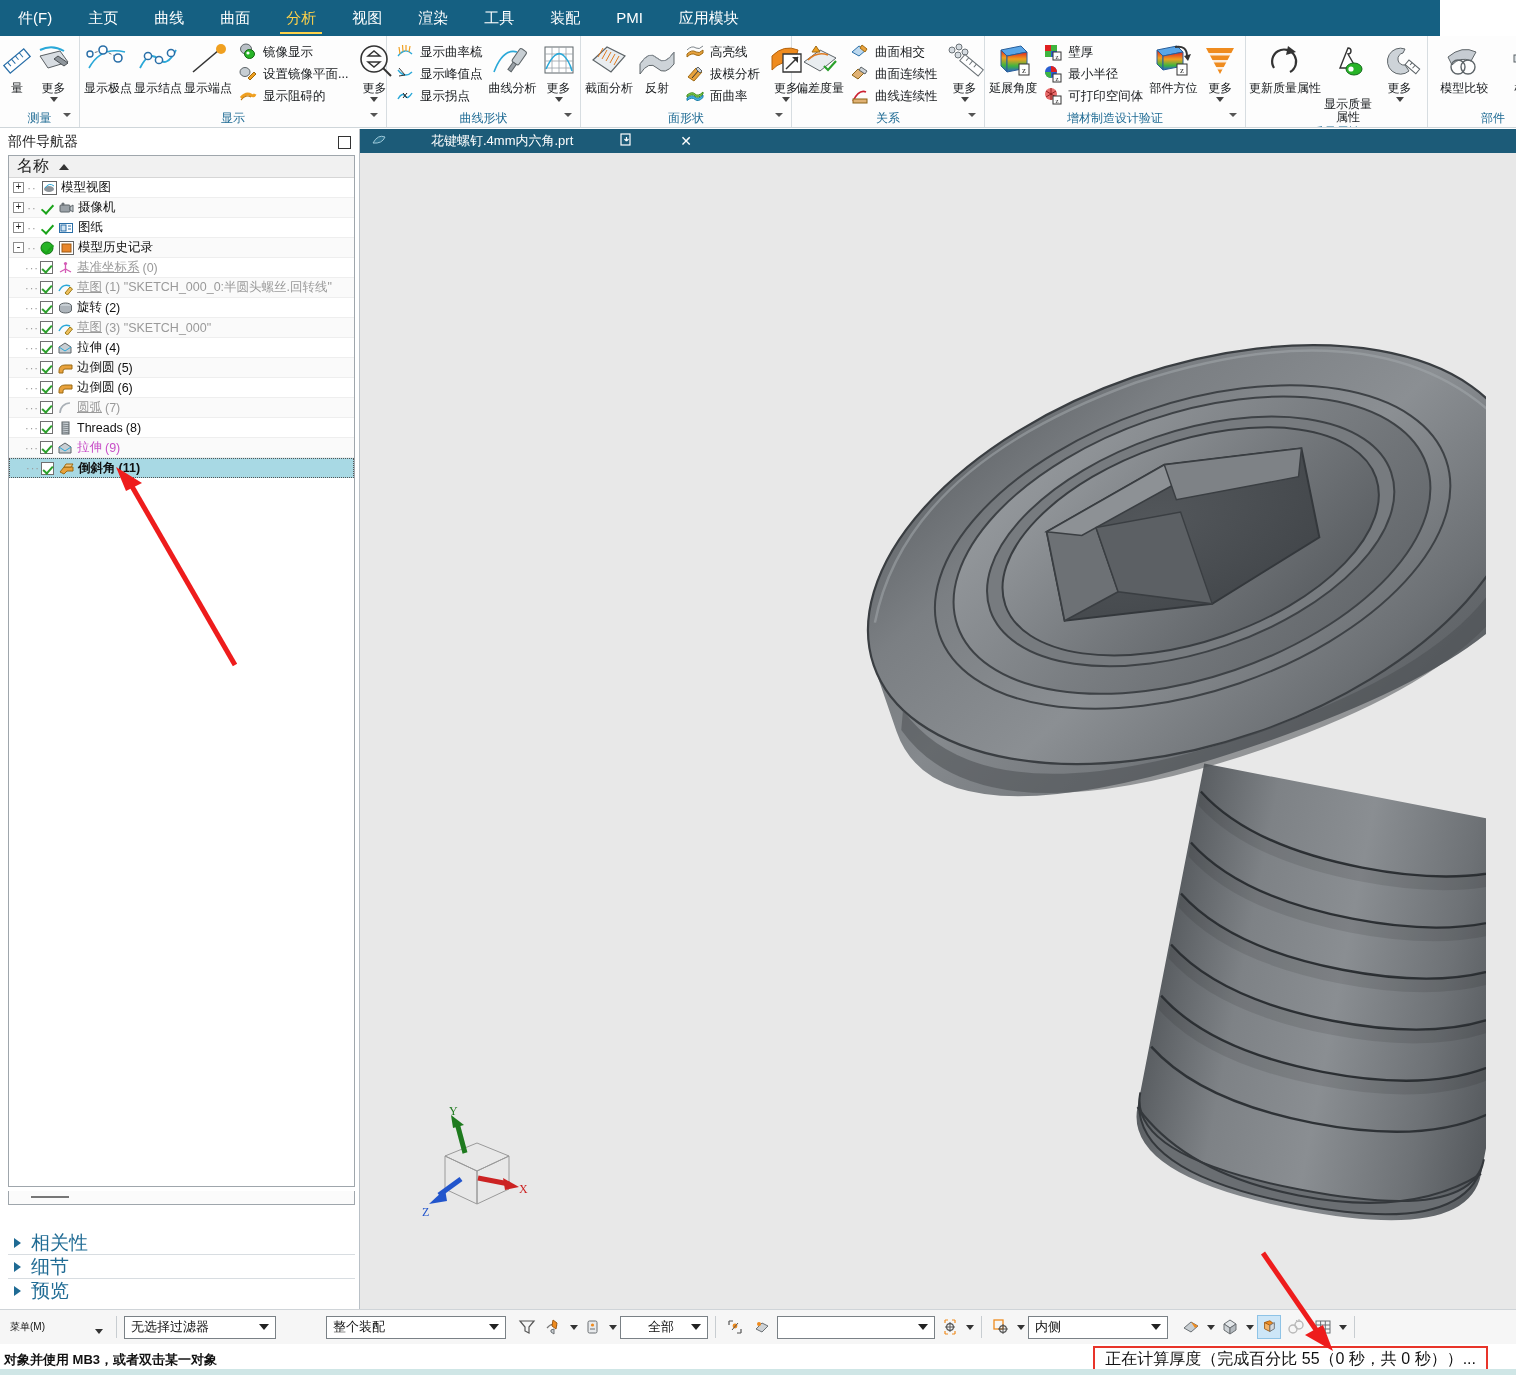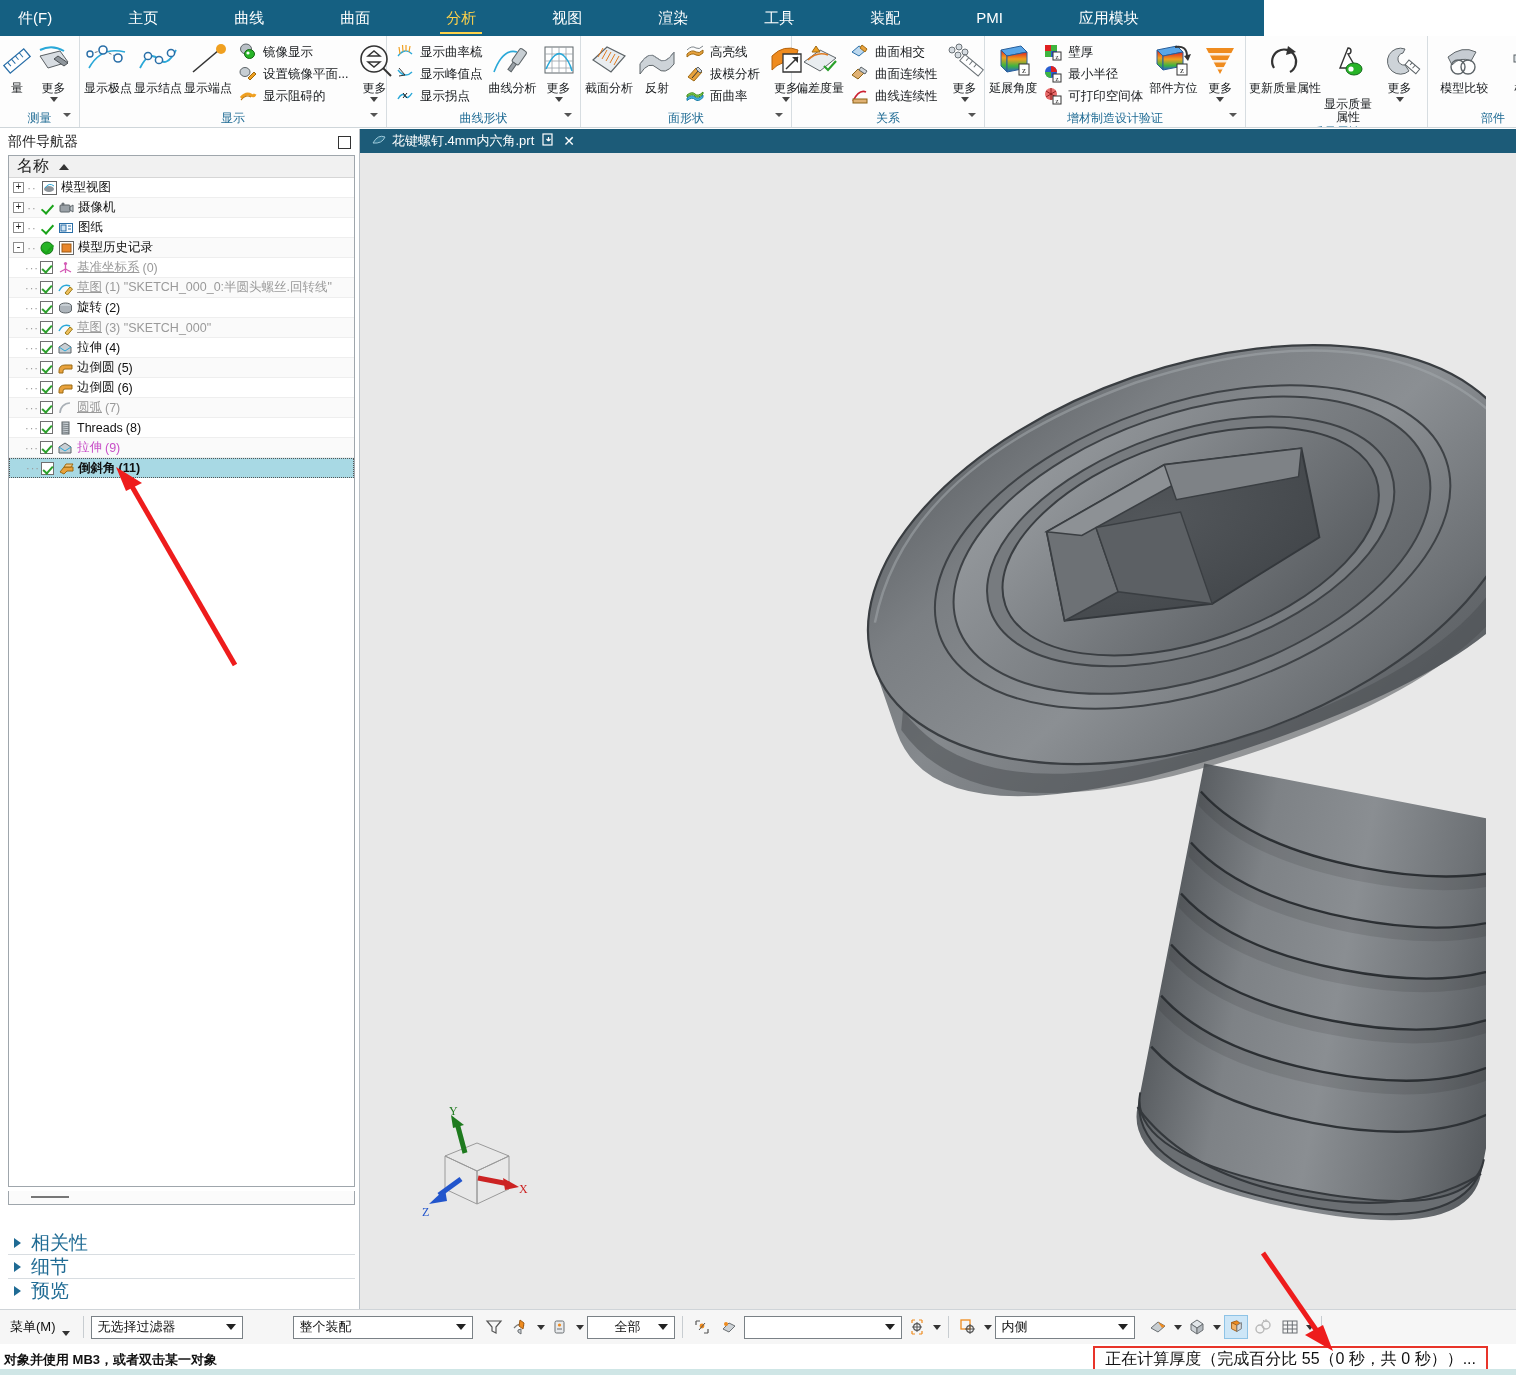--- a/index.html
+++ b/index.html
@@ -6,22 +6,22 @@
   html, body {
     width: 1516px; height: 1375px;
     font-family: "Liberation Sans", "DejaVu Sans", sans-serif;
     overflow: hidden;
     background: #ffffff;
   }
   #app { position: relative; width: 1516px; height: 1375px; }
 
   
   .tabbar {
-    position: absolute; left: 0; top: 0; width: 1264px; height: 36px;
-    background: #156082; display: flex; align-items: center; gap: 40px;
+    position: absolute; left: 0; top: 0; width: 1440px; height: 36px;
+    background: #156082; display: flex; align-items: center;
   }
   .tab {
     color: #ffffff; font-size: 15px; padding: 0 18px; height: 36px;
     line-height: 36px; white-space: nowrap; cursor: default;
   }
   .tab.active { color: #ffd24a; position: relative; text-align: center; }
   .tab.active::after {
     content: ""; position: absolute; left: 12px; right: 12px; bottom: 2px;
     height: 2px; background: #ffd24a;
   }
@@ -147,39 +147,39 @@
     border-left: 7px solid #1f6b94;
   }
 
   
   .doctabstrip {
     position: absolute; left: 360px; top: 129px; right: 0; height: 24px;
     background: #1c5b78;
   }
   .doctab {
     position: absolute; left: 6px; top: 0; height: 24px; display: flex; align-items: center;
-    background: #1c5b78; padding: 0 6px; color: #ffffff; font-size: 13px; white-space: nowrap;
+    background: #1c5b78; padding: 0 6px; color: #ffffff; font-size: 13px; white-space: nowrap; gap: 39px;
   }
   .doctab .ic { margin-right: 6px; display: flex; }
   .doctab .save { margin-left: 8px; font-size: 13px; }
   .doctab .close { margin-left: 8px; font-size: 14px; cursor: default; }
 
   .viewport {
     position: absolute; left: 360px; top: 153px; right: 0; bottom: 66px;
     background: #e8e8e8; overflow: hidden;
   }
   .triad { position: absolute; left: 55px; bottom: 78px; width: 130px; height: 130px; }
 
   
   .selbar {
     position: absolute; left: 0; bottom: 31px; width: 1516px; height: 35px;
     background: #f6f6f6; border-top: 1px solid #cfd4d8;
     display: flex; align-items: center; padding: 0 4px; gap: 3px;
   }
-  .menubtn { display:flex; align-items:flex-end; font-size: 13px; color:#111; padding: 0 6px; white-space: nowrap;}
+  .menubtn { display:flex; align-items:flex-end; font-size: 10px; color:#111; padding: 0 6px; white-space: nowrap; gap: 44px;}
   .menubtn .cd { margin-left: 6px; width:0;height:0;border-left:4px solid transparent;border-right:4px solid transparent;border-top:5px solid #333; }
   .vsep { width: 1px; height: 22px; background: #c8cdd1; margin: 0 4px; }
   .combo {
     height: 23px; border: 1px solid #7a8186; background: #fff; display: flex;
     align-items: center; font-size: 13px; padding-left: 6px; color: #111; position: relative;
   }
   .combo .arrow {
     margin-left: auto; margin-right: 6px; width:0;height:0;
     border-left:5px solid transparent;border-right:5px solid transparent;border-top:6px solid #222;
   }

